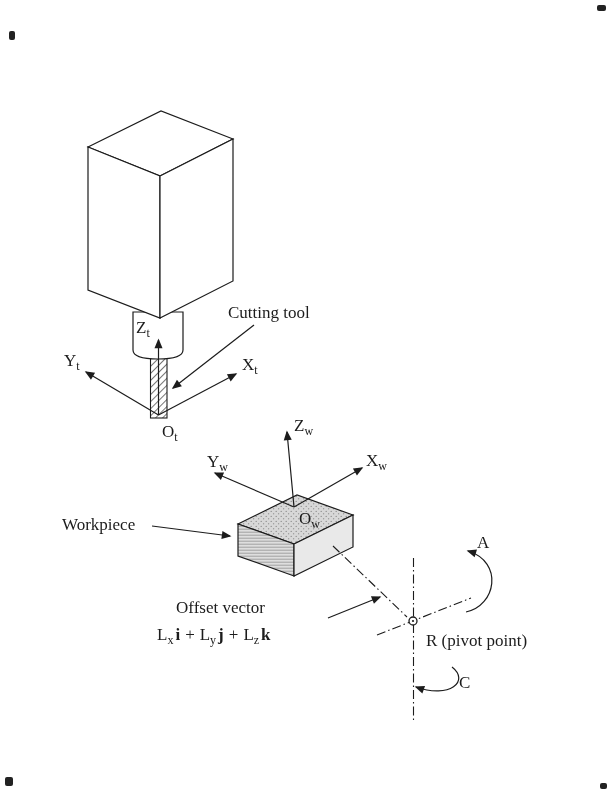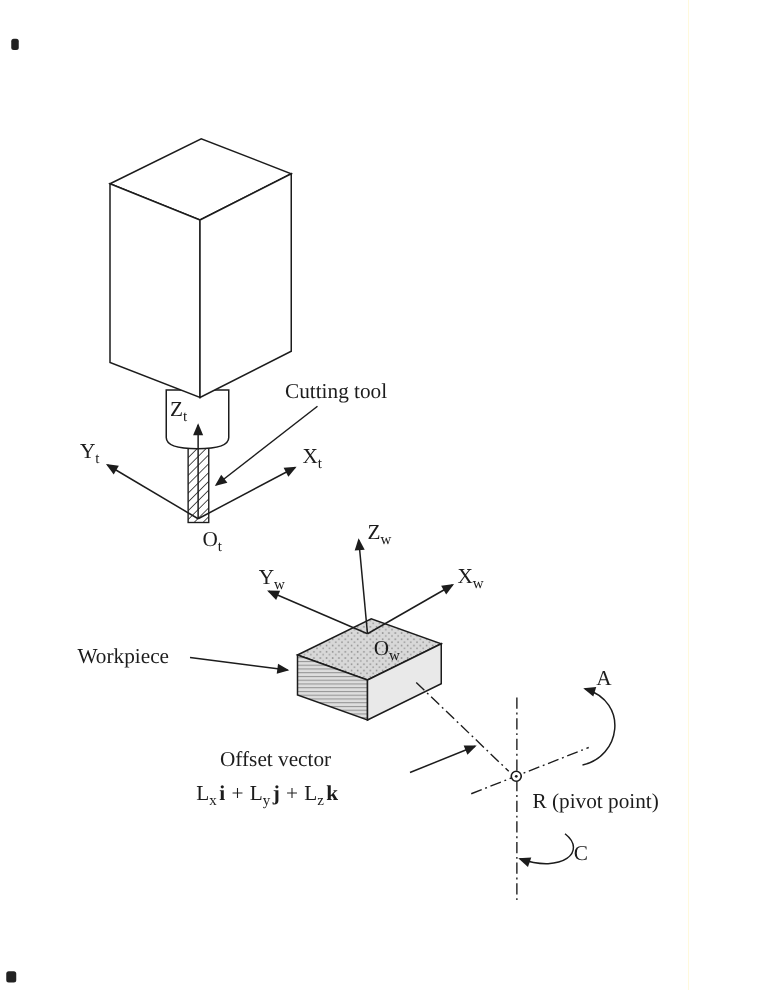--- a/index.html
+++ b/index.html
@@ -1,24 +1,24 @@
 <!DOCTYPE html>
 <html><head>
 <meta charset="utf-8">
 <style>
   html, body {
     margin: 0;
     padding: 0;
     background: #ffffff;
   }
   .page {
-    width: 551px;
+    width: 612px;
     height: 792px;
     position: relative;
-    background: #fde047;
+    background: #f0abfc;
     overflow: hidden;
   }
   svg { display: block; }
   text {
     font-family: "Liberation Serif", "DejaVu Serif", serif;
     font-size: 17px;
     fill: #1c1c1c;
   }
   .sub { font-size: 12px; }
   .vec { font-weight: bold; }

